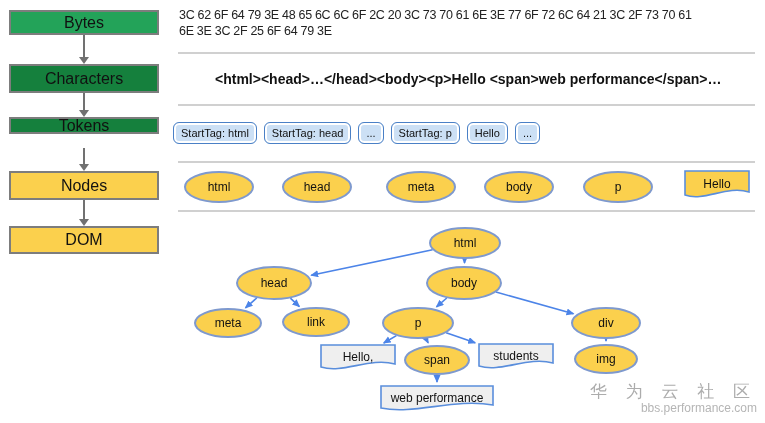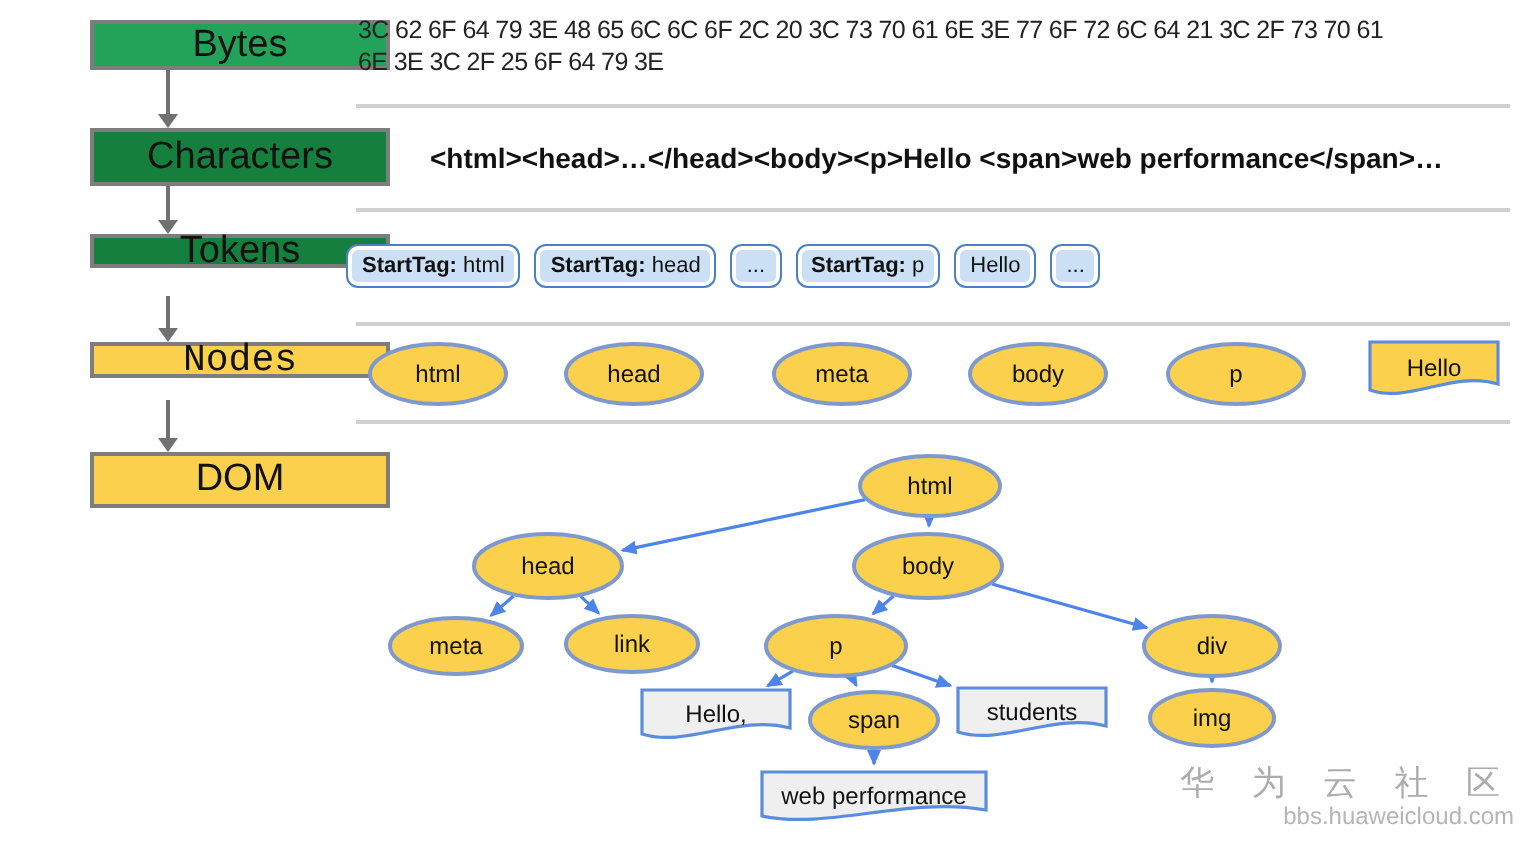--- a/index.html
+++ b/index.html
@@ -4,47 +4,47 @@
 <style>
   html,body{margin:0;padding:0;background:#ffffff;}
   .stage{
     position:relative;width:765px;height:423px;background:#ffffff;overflow:hidden;
     font-family:"Liberation Sans", sans-serif;color:#1a1a1a;
   }
   
   .pbox{
     position:absolute;left:9px;width:150px;box-sizing:border-box;
     border:2px solid #7d7d7d;display:flex;align-items:center;justify-content:center;
-    font-size:19px;color:#111;margin-left:36px;
+    font-size:16px;color:#111;
   }
   .pbox.green{background:#23a359;}
   .pbox.blue{background:#15803d;}
   .pbox.yellow{background:#fbd04d;}
   #pb0{top:10px;height:25px;}
   #pb1{top:64px;height:29px;}
   #pb2{top:117px;height:17px;}
-  #pb3{top:171px;height:18px;font-family:Liberation Mono, monospace;}
+  #pb3{top:171px;height:29px;}
   #pb4{top:226px;height:28px;}
   
   .varrow{position:absolute;left:78px;width:12px;}
   .varrow .line{width:2px;background:#717171;margin:0 auto;}
   .varrow .tri{width:0;height:0;border-left:5px solid transparent;border-right:5px solid transparent;border-top:7px solid #717171;margin:0 auto;}
   
   .sep{position:absolute;left:178px;width:577px;height:2px;background:#d0d0d0;}
   
   .hex{position:absolute;left:179px;width:585px;font-size:12.5px;letter-spacing:-0.3px;color:#222;white-space:nowrap;}
   
   .chars{position:absolute;left:179px;top:71px;font-size:14px;font-weight:bold;color:#111;white-space:nowrap;margin-left:36px;}
   
   .tokens{position:absolute;left:173px;top:122px;width:585px;display:flex;gap:7px;align-items:center;}
   .chip{
     box-sizing:border-box;border:1.5px solid #4a80c6;border-radius:6px;background:#cce0f5;
     box-shadow:inset 0 0 0 2px #ffffff;padding:4px 7px;font-size:11px;color:#111;white-space:nowrap;
   }
-  .chip b{font-weight:bold;}
+  .chip b{font-weight:normal;}
   
   .layer{position:absolute;}
   #nodes-svg{left:178px;top:163px;}
   #tree-svg{left:178px;top:215px;}
   
   .wm{position:absolute;right:8px;z-index:5;}
   .wm-1{top:380px;font-size:17px;letter-spacing:7px;color:#acacac;}
   .wm-2{top:401px;font-size:12px;color:#b5b5b5;}
   svg text{font-family:"Liberation Sans", sans-serif;}
 </style>
@@ -147,15 +147,15 @@
       <text x="428" y="148" text-anchor="middle" font-size="12" fill="#111">img</text>
       <path d="M143,130 h74 v19 c-25.9,-7 -51.8,10 -74,3 z" fill="#efefef" stroke="#5a8edc" stroke-width="1.6"></path>
       <text x="180" y="146" text-anchor="middle" font-size="12" fill="#111">Hello,</text>
       <path d="M301,129 h74 v19 c-25.9,-7 -51.8,10 -74,3 z" fill="#efefef" stroke="#5a8edc" stroke-width="1.6"></path>
       <text x="338" y="145" text-anchor="middle" font-size="12" fill="#111">students</text>
       <path d="M203,171 h112 v19 c-39.199999999999996,-7 -78.39999999999999,10 -112,3 z" fill="#efefef" stroke="#5a8edc" stroke-width="1.6"></path>
       <text x="259" y="187" text-anchor="middle" font-size="12" fill="#111">web performance</text>
     </svg>
 
   <div class="wm wm-1">华 为 云 社 区</div>
-  <div class="wm wm-2">bbs.huaweicloud.com</div>
+  <div class="wm wm-2">bbs.performance.com</div>
 
 </div>
 
 </body></html>

